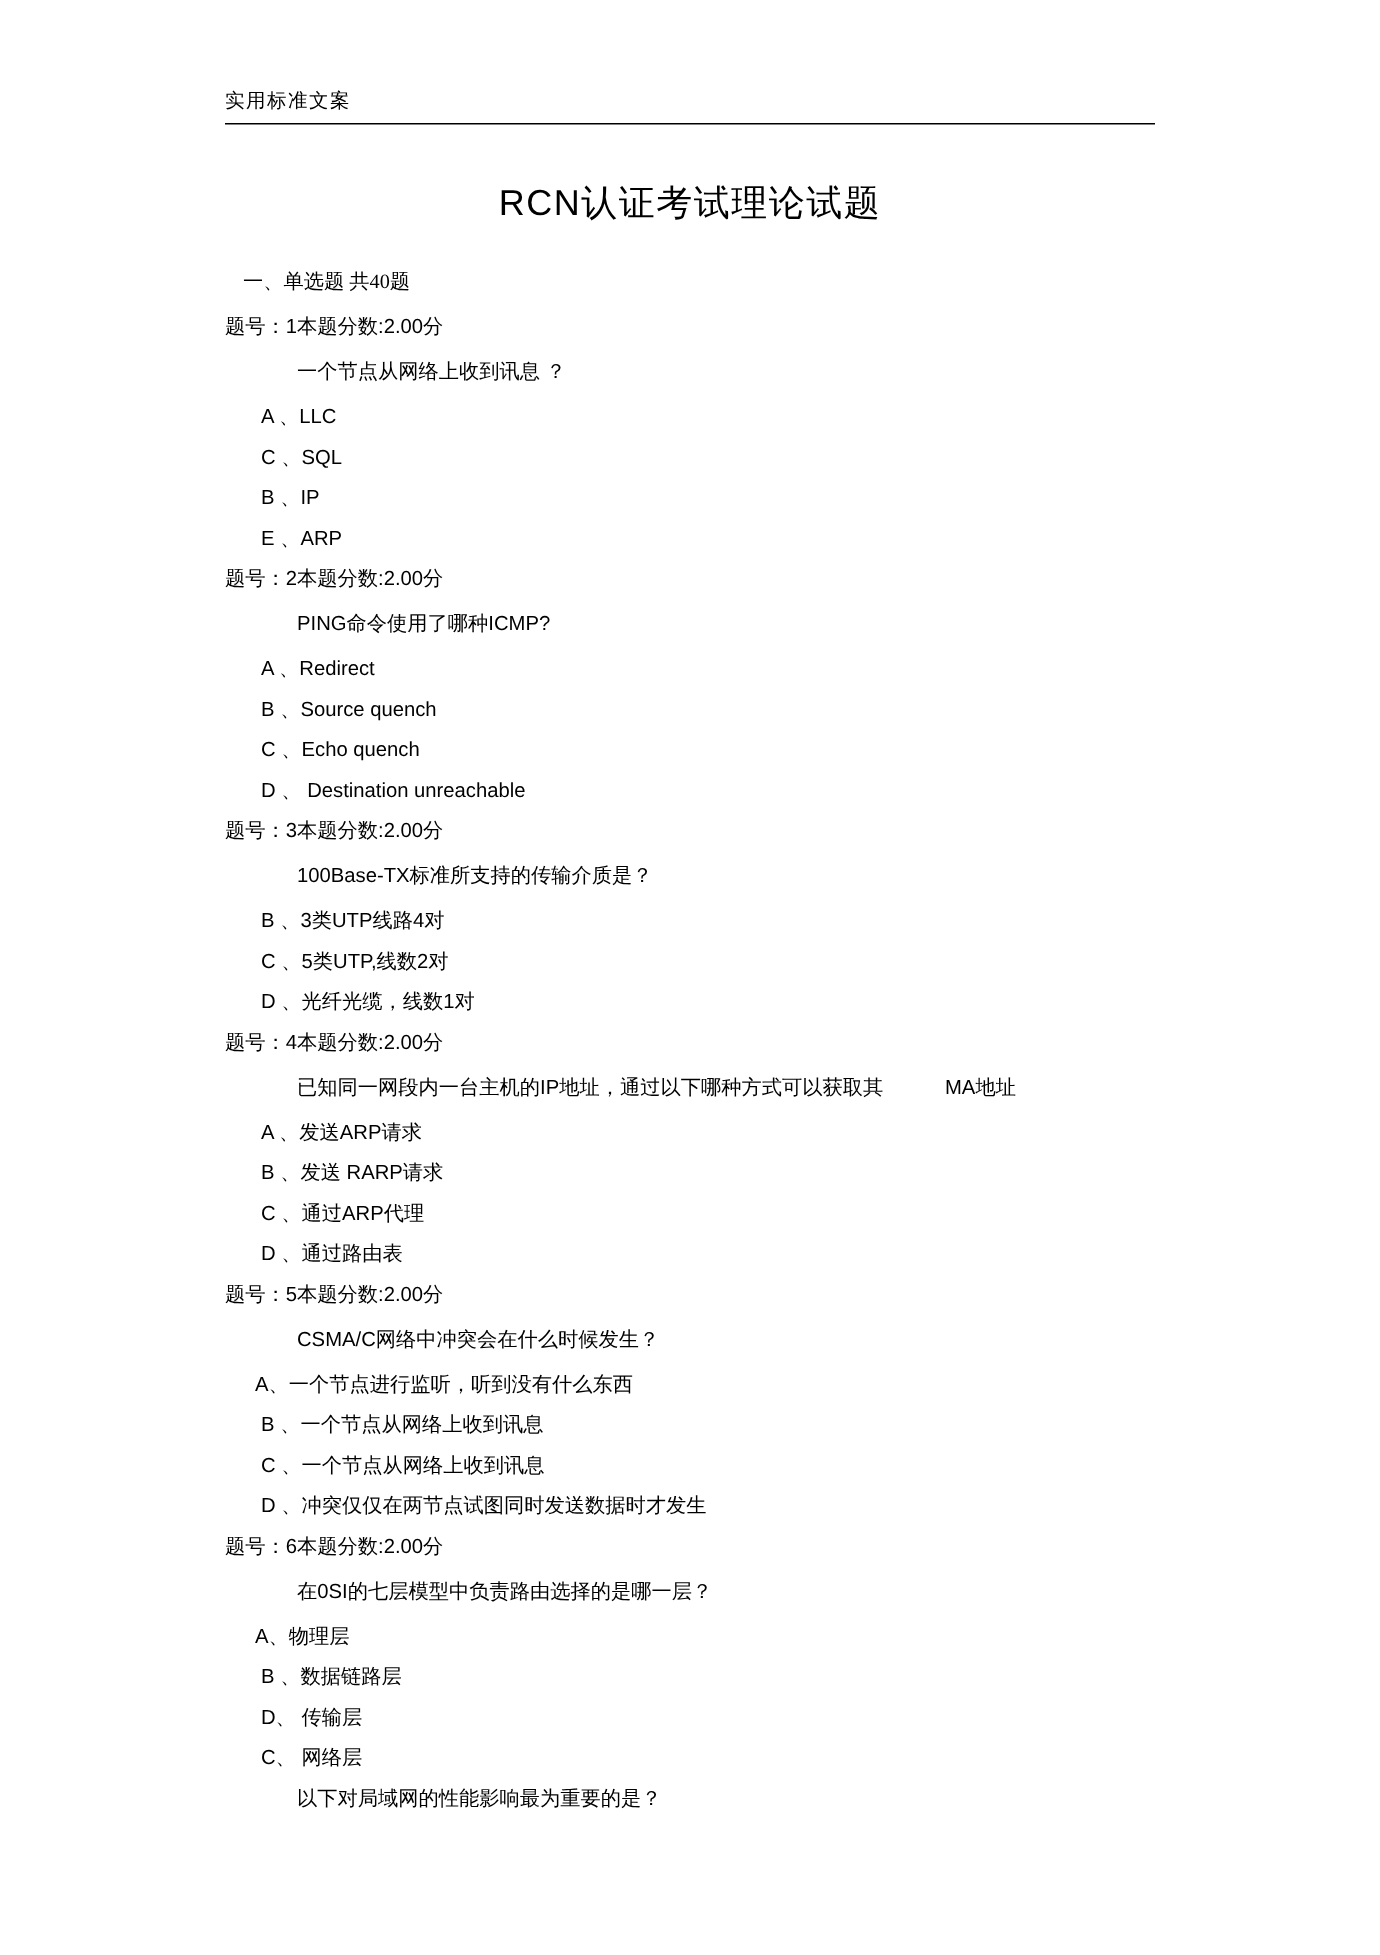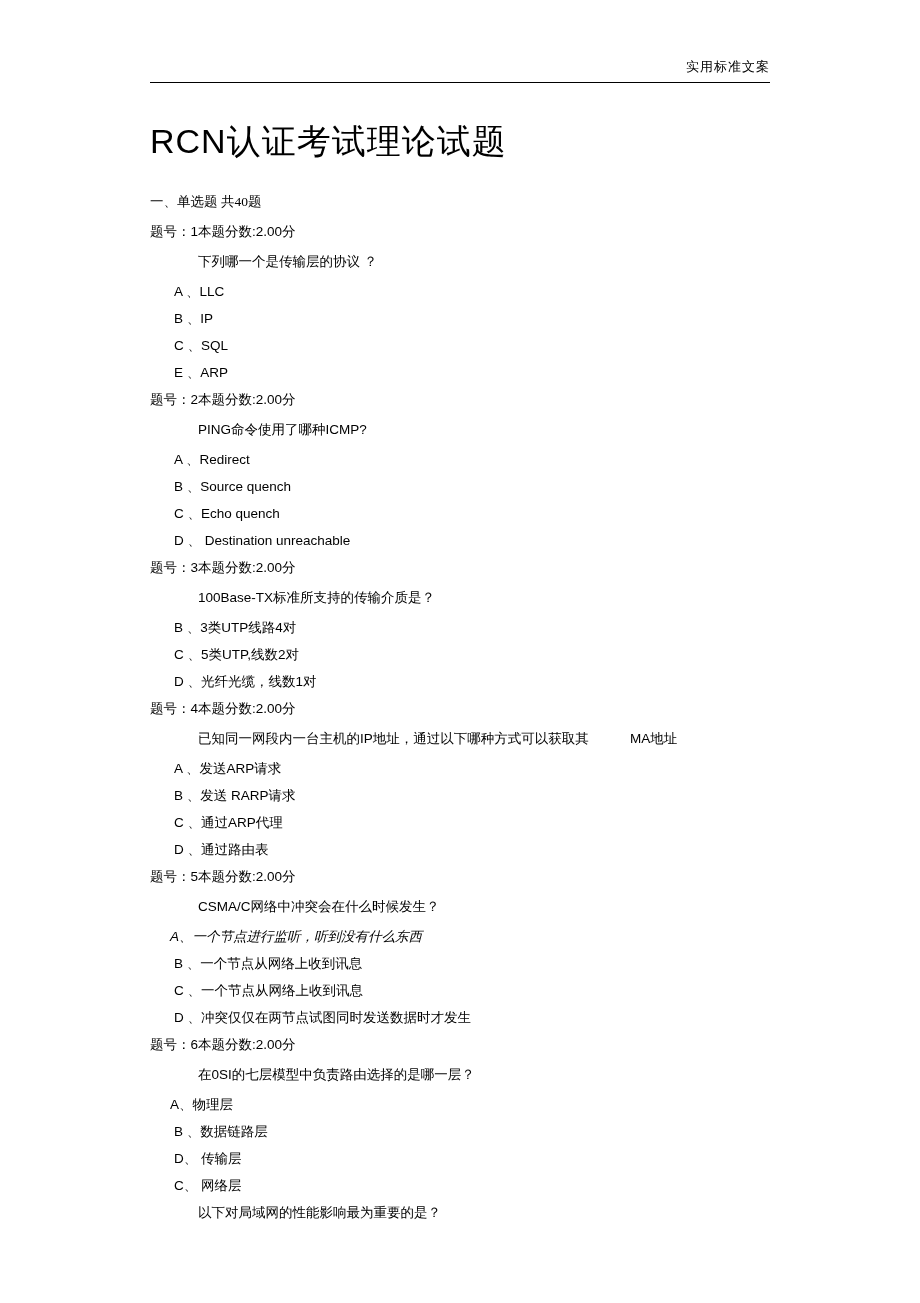--- a/index.html
+++ b/index.html
@@ -7,41 +7,42 @@
     background: #fff;
     font-family: "SimSun", "宋体", Arial, sans-serif;
     width: 920px;
     min-height: 1303px;
     position: relative;
   }
   .page {
     padding: 58px 150px 40px 150px;
   }
   .header-text {
-    text-align: right;
+    text-align: left;
     font-size: 13px;
     letter-spacing: 1px;
     padding-bottom: 6px;
     font-family: "SimSun", "宋体", serif;
   }
   .header-rule {
     border-bottom: 1px solid #000;
     margin-bottom: 36px;
   }
   .title {
-    text-align: left;
-    font-size: 34px;
+    text-align: center;
+    font-size: 24px;
     font-family: "SimHei", "黑体", Arial, sans-serif;
     letter-spacing: 1px;
     margin-bottom: 28px;
   }
   .section-heading {
     font-size: 13.5px;
     margin-bottom: 12px;
     font-family: "SimSun", "宋体", serif;
+    margin-left: 12px;
   }
   .question-line {
     font-size: 13.5px;
     margin-bottom: 12px;
     font-family: Liberation Sans, sans-serif;
   }
   .question-text {
     font-size: 13.5px;
     margin-bottom: 12px;
     padding-left: 48px;
@@ -69,24 +70,24 @@
 <div class="page">
 
   <div class="header-text">实用标准文案</div>
   <div class="header-rule"></div>
 
   <div class="title">RCN认证考试理论试题</div>
 
   <div class="section-heading">一、单选题  共40题</div>
 
   <div class="question-line">题号：1本题分数:2.00分</div>
-  <div class="question-text">下列哪一个是传输层的协议  ？</div>
+  <div class="question-text">一个节点从网络上收到讯息  ？</div>
   <div class="option"><span class="opt-label">A 、LLC</span></div>
+  <div class="option"><span class="opt-label">C 、SQL</span></div>
   <div class="option"><span class="opt-label">B 、IP</span></div>
-  <div class="option"><span class="opt-label">C 、SQL</span></div>
   <div class="option"><span class="opt-label">E 、ARP</span></div>
 
   <div class="question-line">题号：2本题分数:2.00分</div>
   <div class="question-text">PING命令使用了哪种ICMP?</div>
   <div class="option"><span class="opt-label">A 、Redirect</span></div>
   <div class="option"><span class="opt-label">B 、Source quench</span></div>
   <div class="option"><span class="opt-label">C 、Echo quench</span></div>
   <div class="option"><span class="opt-label">D 、  Destination unreachable</span></div>
 
   <div class="question-line">题号：3本题分数:2.00分</div>
@@ -100,21 +101,21 @@
     <div class="question-text">已知同一网段内一台主机的IP地址，通过以下哪种方式可以获取其</div>
     <div class="q4-extra">MA地址</div>
   </div>
   <div class="option"><span class="opt-label">A 、发送ARP请求</span></div>
   <div class="option"><span class="opt-label">B 、发送  RARP请求</span></div>
   <div class="option"><span class="opt-label">C 、通过ARP代理</span></div>
   <div class="option"><span class="opt-label">D 、通过路由表</span></div>
 
   <div class="question-line">题号：5本题分数:2.00分</div>
   <div class="question-text">CSMA/C网络中冲突会在什么时候发生？</div>
-  <div class="option" style="padding-left:20px;font-style:italic;"><span class="opt-label">A、一个节点进行监听，听到没有什么东西</span></div>
+  <div class="option" style="padding-left:20px;"><span class="opt-label">A、一个节点进行监听，听到没有什么东西</span></div>
   <div class="option"><span class="opt-label">B 、一个节点从网络上收到讯息</span></div>
   <div class="option"><span class="opt-label">C 、一个节点从网络上收到讯息</span></div>
   <div class="option"><span class="opt-label">D 、冲突仅仅在两节点试图同时发送数据时才发生</span></div>
 
   <div class="question-line">题号：6本题分数:2.00分</div>
   <div class="question-text">在0SI的七层模型中负责路由选择的是哪一层？</div>
   <div class="option" style="padding-left:20px;"><span class="opt-label">A、物理层</span></div>
   <div class="option"><span class="opt-label">B 、数据链路层</span></div>
   <div class="option"><span class="opt-label">D、  传输层</span></div>
   <div class="option"><span class="opt-label">C、  网络层</span></div>

